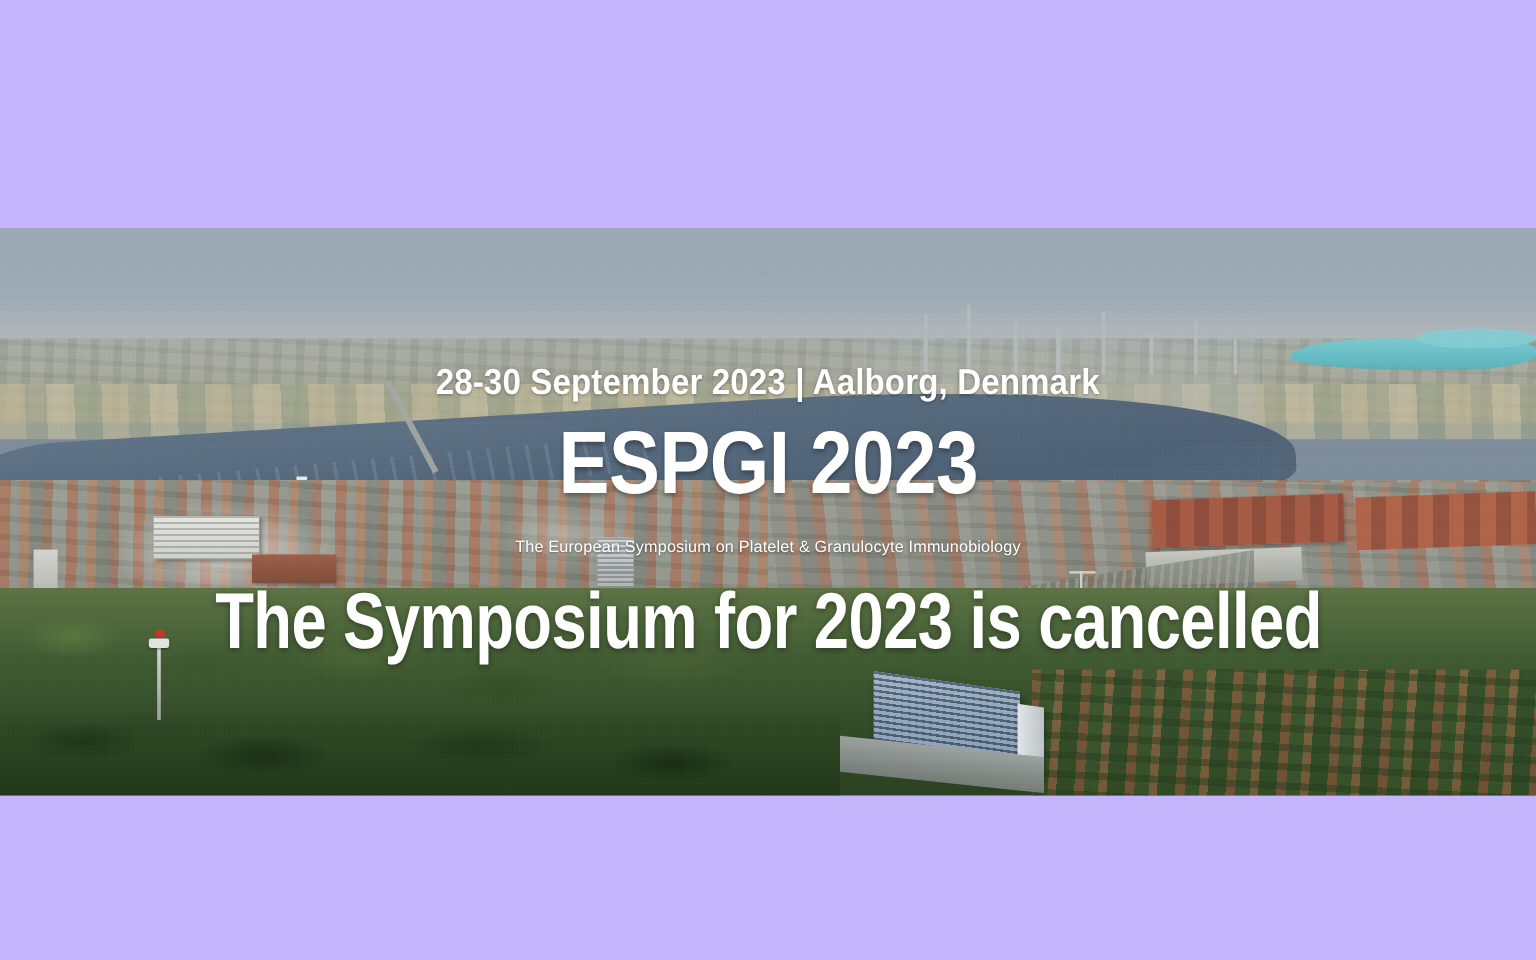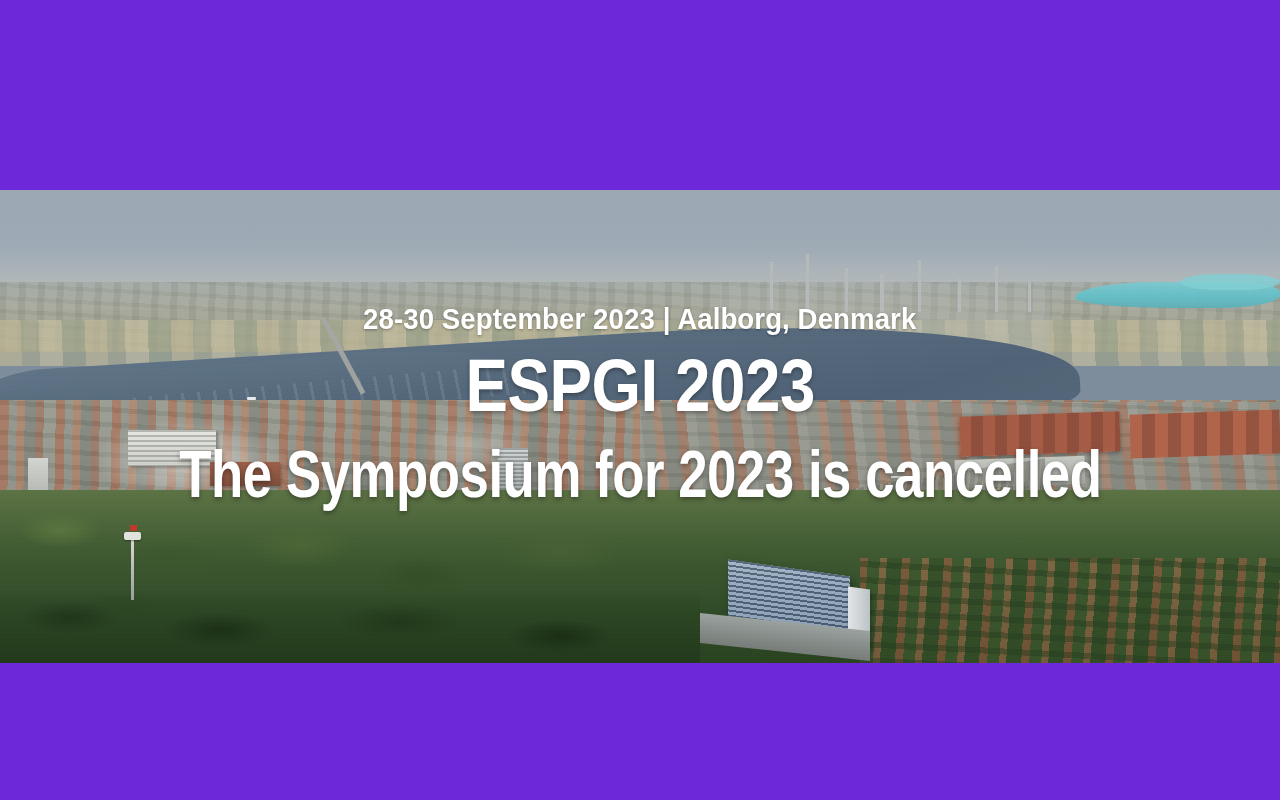--- a/index.html
+++ b/index.html
@@ -4,21 +4,21 @@
 <title>ESPGI 2023</title>
 <style>
   * { margin:0; padding:0; box-sizing:border-box; }
   html,body {
     width:1280px; height:800px;
     background:#ffffff;
     font-family:"Liberation Sans", sans-serif;
     overflow:hidden;
   }
 
-  .page { position:relative; width:1280px; height:800px; background:#6d28d9; }
+  .page { position:relative; width:1280px; height:800px; background:#c4b5fd; }
 
   
   .hero {
     position:absolute; left:0; top:190px;
     width:1280px; height:473px;
     overflow:hidden;
     background:#7d8d9c;
   }
 
   .photo { position:absolute; inset:0; overflow:hidden; }
@@ -455,19 +455,20 @@
 
       <div class="tone"></div>
       <div class="grain"></div>
     </div>
 
     <div class="overlay">
       <div class="eyebrow">28-30 September 2023 | Aalborg, Denmark</div>
 
       <h1 class="title">ESPGI 2023</h1>
 
+      <div class="subtitle">The European Symposium on Platelet &amp; Granulocyte Immunobiology</div>
 
       <div class="notice">The Symposium for 2023 is cancelled</div>
     </div>
 
   </section>
 
 </div>
 
 </body></html>

